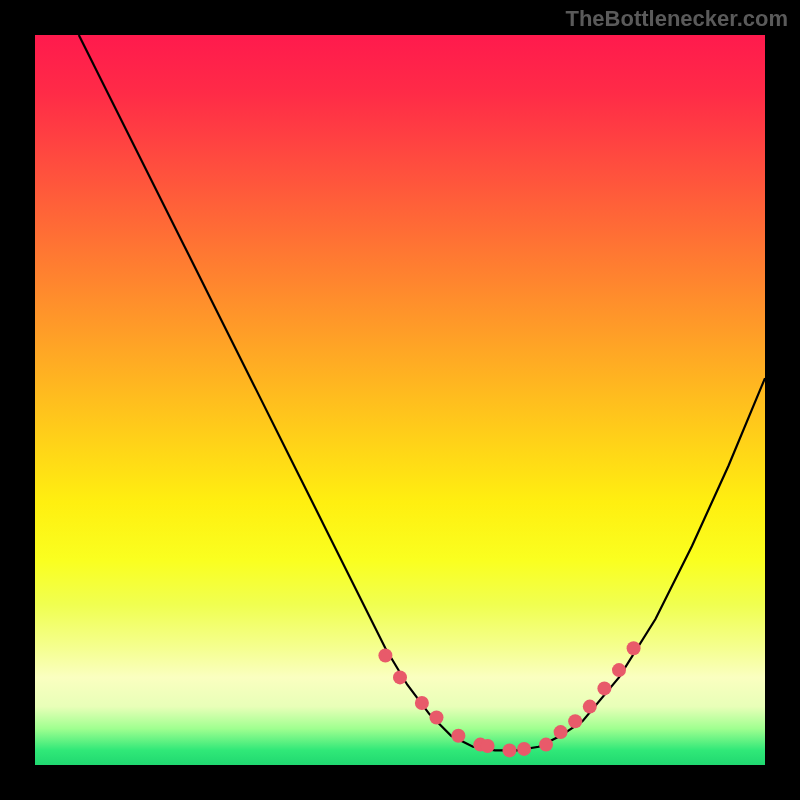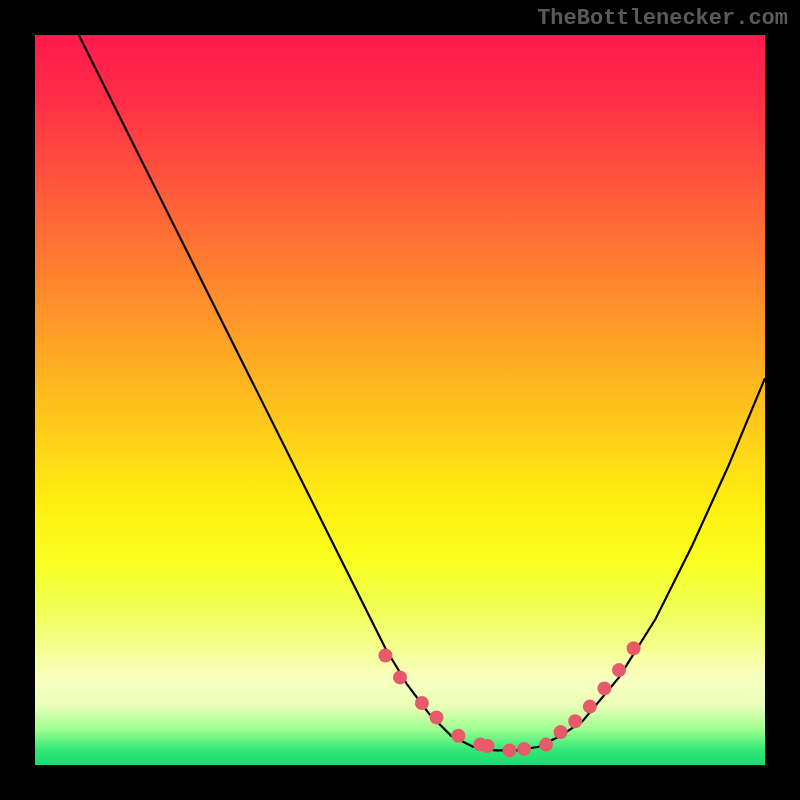--- a/index.html
+++ b/index.html
@@ -11,21 +11,20 @@
     color: #5a5a5a;
     font-size: 22px;
     font-weight: bold;
     z-index: 10;
   }
   .outer-frame {
     position: absolute;
     left: 0; top: 0;
     width: 800px; height: 800px;
     background: #000;
-    font-family: Liberation Mono, monospace;
   }
   .plot-area {
     position: absolute;
     left: 35px;
     top: 35px;
     width: 730px;
     height: 730px;
     background: linear-gradient(to bottom,
       #ff1a4d 0%,
       #ff2b47 8%,

